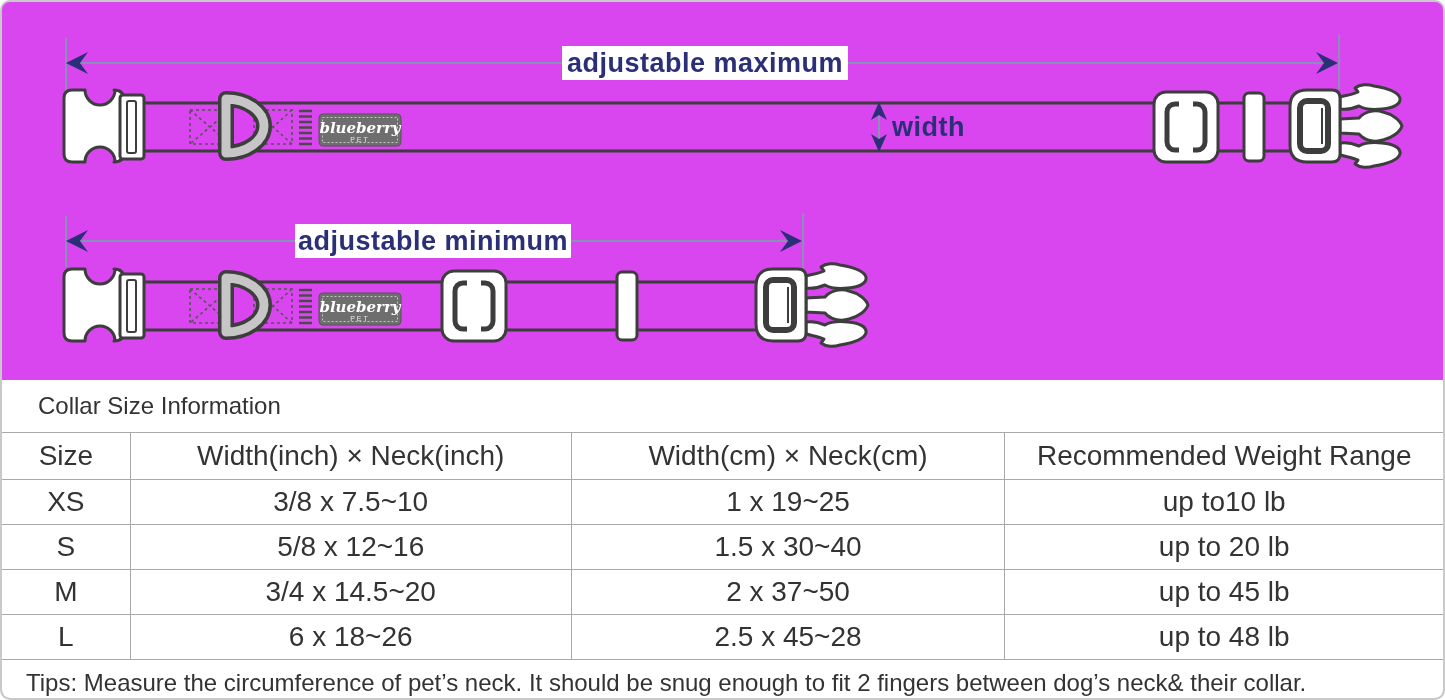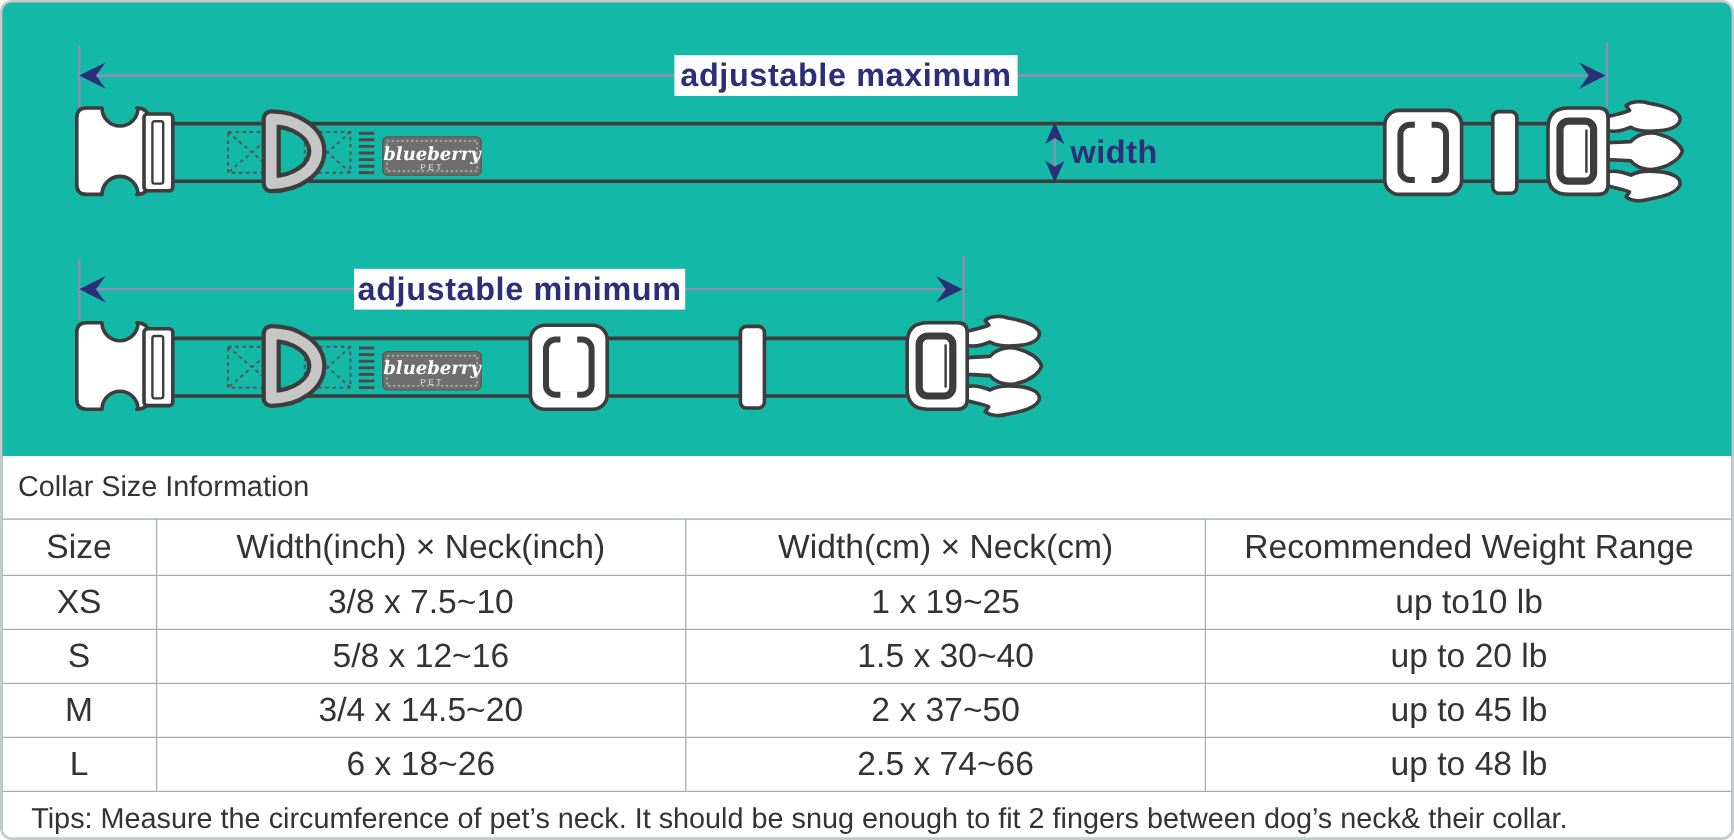--- a/index.html
+++ b/index.html
@@ -1,30 +1,30 @@
 <!DOCTYPE html>
 <html><head>
 <meta charset="utf-8">
 <style>
   html,body{margin:0;padding:0;background:#fff;}
   body{width:1445px;height:700px;font-family:"Liberation Sans",sans-serif;}
   .sheet{position:absolute;top:0;left:0;width:1441px;height:696px;
-         border:2px solid #c9c9c9;border-radius:10px;background:#14b8a6;overflow:hidden;}
+         border:2px solid #c9c9c9;border-radius:10px;background:#d946ef;overflow:hidden;}
   .diagrams{position:absolute;top:0;left:0;width:1445px;height:378px;}
   svg text{font-family:"Liberation Sans",sans-serif;}
   .dim-text{fill:#2b2f77;font-size:27px;font-weight:bold;letter-spacing:.5px;}
   .brand-name{fill:#ffffff;font-size:15px;font-weight:bold;font-style:italic;font-family:"DejaVu Serif",serif;}
   .brand-sub{fill:#e8e8e8;font-size:7px;letter-spacing:2px;}
   .size-table{position:absolute;top:378px;left:0;width:1441px;border-collapse:collapse;table-layout:fixed;}
   .size-table td{border:1px solid #a9a9a9;color:#333;font-size:28px;text-align:center;
                  vertical-align:middle;padding:0;background:#fff;}
   .size-table td:first-child{border-left:none;}
   .size-table td:last-child{border-right:none;}
   .size-table tr.title-row td{border-left:none;border-right:none;border-top:none;
-                 text-align:left;padding-left:13px;height:52px;font-size:24px;}
+                 text-align:left;padding-left:36px;height:52px;font-size:24px;}
   .size-table tr.header-row td{height:46px;}
   .size-table tr.data-row td{height:44px;}
   .size-table tr.tips-row td{border-left:none;border-right:none;border-bottom:1px solid #a9a9a9;
                  text-align:left;padding-left:24px;height:46px;font-size:24px;}
 </style>
 </head>
 <body>
 
 <div class="sheet">
 
@@ -160,21 +160,21 @@
       </tr>
       <tr class="data-row">
         <td>M</td>
         <td>3/4 x 14.5~20</td>
         <td>2 x 37~50</td>
         <td>up to 45 lb</td>
       </tr>
       <tr class="data-row">
         <td>L</td>
         <td>6 x 18~26</td>
-        <td>2.5 x 74~66</td>
+        <td>2.5 x 45~28</td>
         <td>up to 48 lb</td>
       </tr>
       <tr class="tips-row">
         <td colspan="4">Tips: Measure the circumference of pet’s neck. It should be snug enough to fit 2 fingers between dog’s neck&amp; their collar.</td>
       </tr>
     </tbody>
   </table>
 </div>
 
 </body></html>

